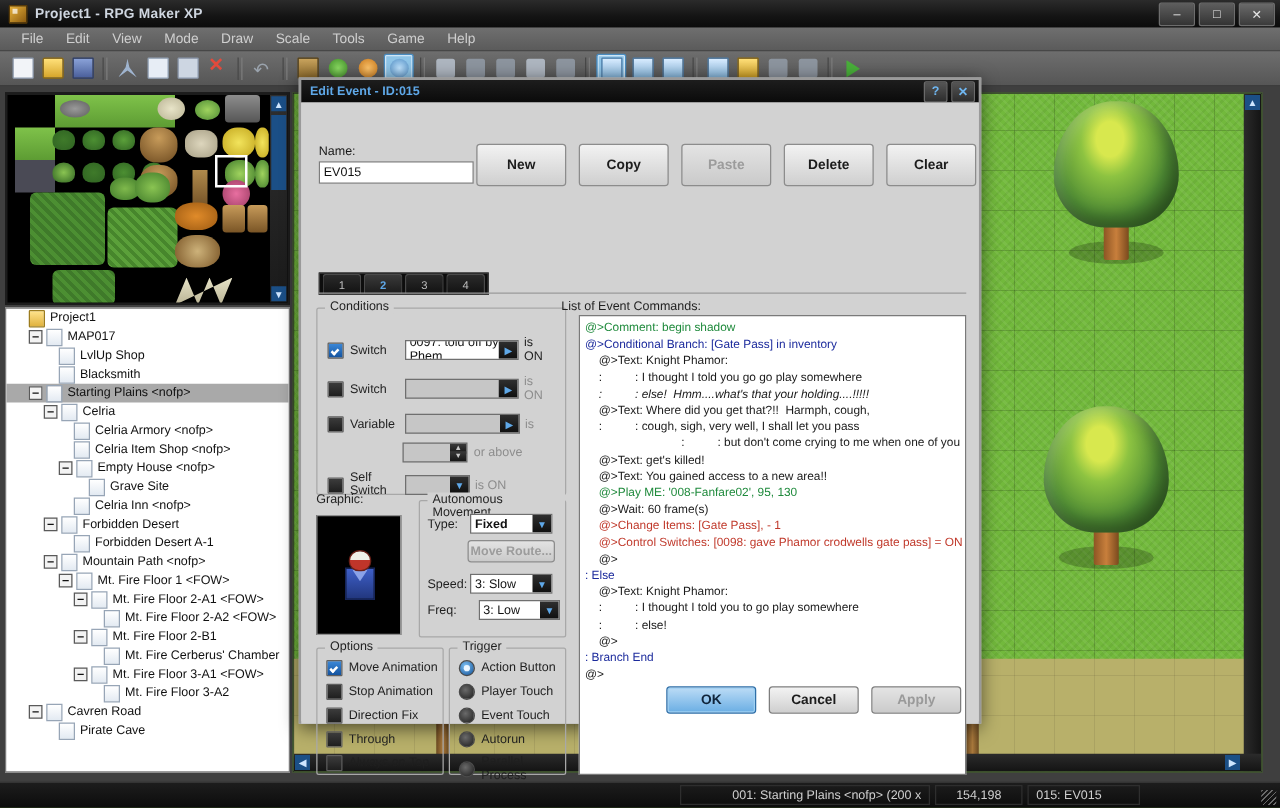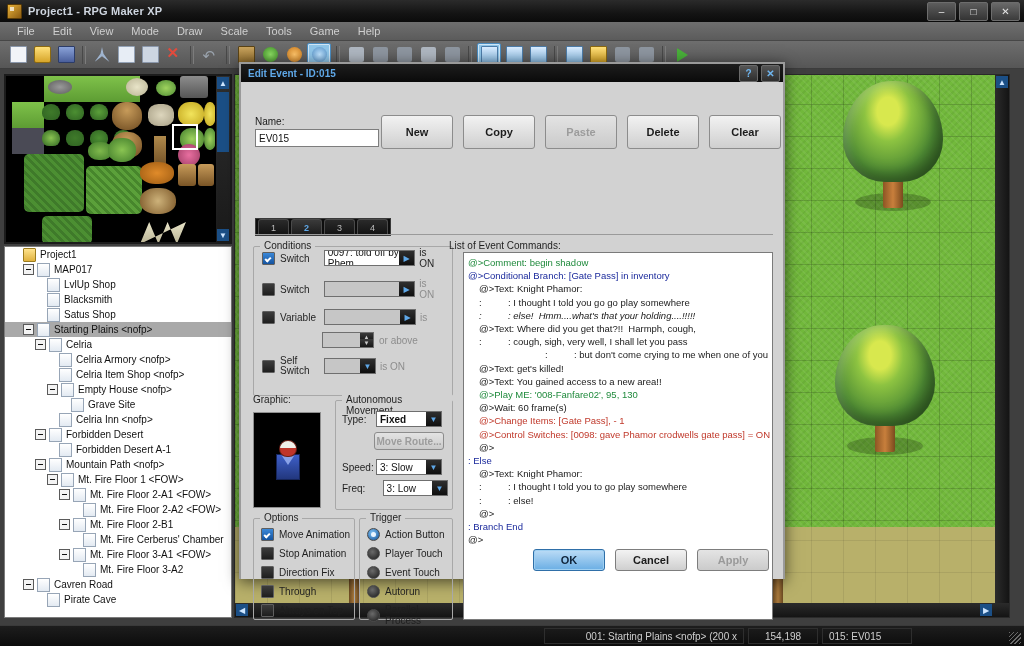--- a/index.html
+++ b/index.html
@@ -380,26 +380,20 @@
         <span class="tspace"></span>
         <span class="ticon"></span>
         <span class="tlabel">LvlUp Shop</span>
       </div>
       <div class="trow">
         <div style="width: 28px; flex: 0 0 auto;"></div>
         <span class="tspace"></span>
         <span class="ticon"></span>
         <span class="tlabel">Blacksmith</span>
       </div>
-      <div class="trow">
-        <div style="width: 28px; flex: 0 0 auto;"></div>
-        <span class="tspace"></span>
-        <span class="ticon"></span>
-        <span class="tlabel">Satus Shop</span>
-      </div>
       <div class="trow sel">
         <div style="width: 16px; flex: 0 0 auto;"></div>
         <span class="tbox">
           <i></i>
         </span>
         <span class="ticon"></span>
         <span class="tlabel">Starting Plains &lt;nofp&gt;</span>
       </div>
       <div class="trow">
         <div style="width: 28px; flex: 0 0 auto;"></div>
@@ -592,21 +586,21 @@
       <div class="tabstrip" id="tabstrip">
           <div class="tab">1</div>
           <div class="tab active">2</div>
           <div class="tab">3</div>
           <div class="tab">4</div>
         </div>
       <div class="tabline"></div>
 
       <div class="grp" style="left:12px;top:164px;width:198px;height:148px;">
         <div class="legend">Conditions</div>
-        <div style="position:absolute;left:8px;top:0;width:182px;">
+        <div style="position:absolute;left:8px;top:22px;width:182px;">
 
           <div class="row" style="margin-bottom:9px;">
             <div class="chk on"></div>
             <div class="ctxt" style="width:44px;">Switch</div>
             <div class="combo" style="width:92px;">
               <span>0097: told off by Phem</span>
               <span class="arrow">▶</span>
             </div>
             <div class="ctxt" style="margin-left:4px;">is ON</div>
           </div>

